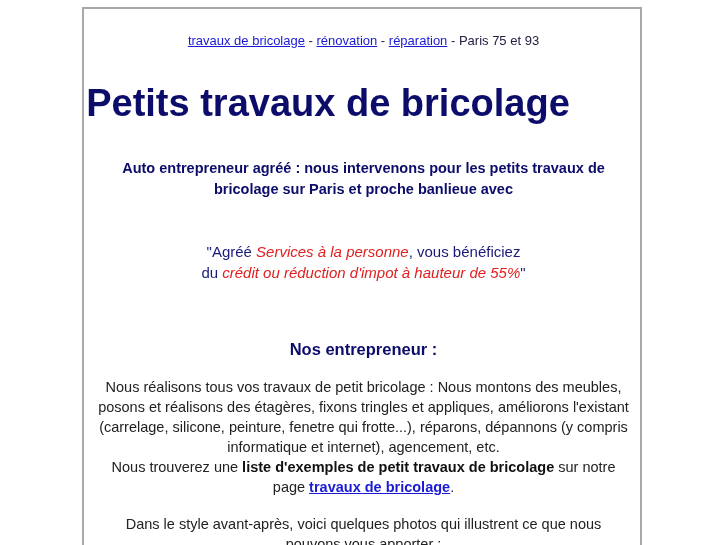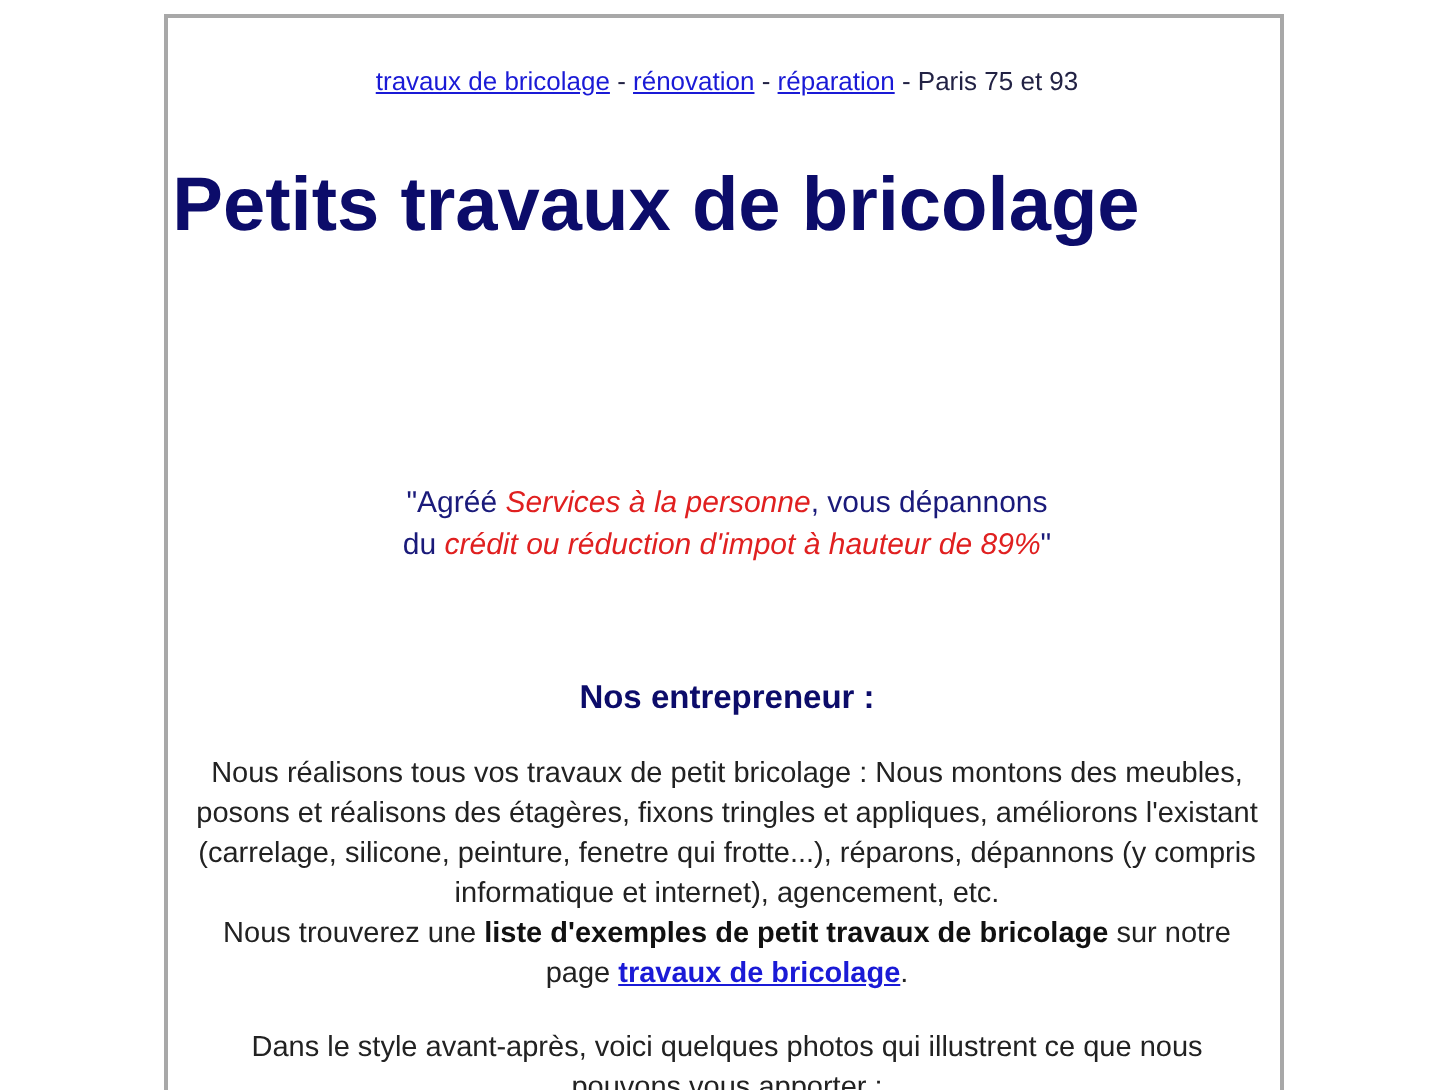--- a/index.html
+++ b/index.html
@@ -118,26 +118,26 @@
 
 <div class="frame"></div>
 
 <div class="top-nav">
   <a href="#">travaux de bricolage</a><span> - </span><a href="#">rénovation</a><span> - </span><a href="#">réparation</a><span> - </span><span>Paris 75 et 93</span>
 </div>
 
 <h1 class="title">Petits travaux de bricolage</h1>
 
 <p class="intro">
-  <br>
+  <span>Auto entrepreneur agréé : nous intervenons pour les petits travaux de bricolage sur Paris et proche banlieue avec</span><br>
 </p>
 
 <p class="quote">
-  <span>"Agréé </span><span class="red">Services à la personne</span><span>, vous dépannons</span><br>
-  <span>du </span><span class="red">crédit ou réduction d'impot à hauteur de 89%</span><span>"</span>
+  <span>"Agréé </span><span class="red">Services à la personne</span><span>, vous bénéficiez</span><br>
+  <span>du </span><span class="red">crédit ou réduction d'impot à hauteur de 55%</span><span>"</span>
 </p>
 
 <h2 class="section-title">Nos entrepreneur :</h2>
 
 <p class="body-text">
   <span>Nous réalisons tous vos travaux de petit bricolage : Nous montons des meubles, posons et réalisons des étagères, fixons tringles et appliques, améliorons l'existant (carrelage, silicone, peinture, fenetre qui frotte...), réparons, dépannons (y compris informatique et internet), agencement, etc.</span><br>
   <span>Nous trouverez une </span><b>liste d'exemples de petit travaux de bricolage</b><span> sur notre page </span><a href="#">travaux de bricolage</a><span>.</span>
 </p>
 
 <p class="photos-text">Dans le style avant-après, voici quelques photos qui illustrent ce que nous pouvons vous apporter :</p>

